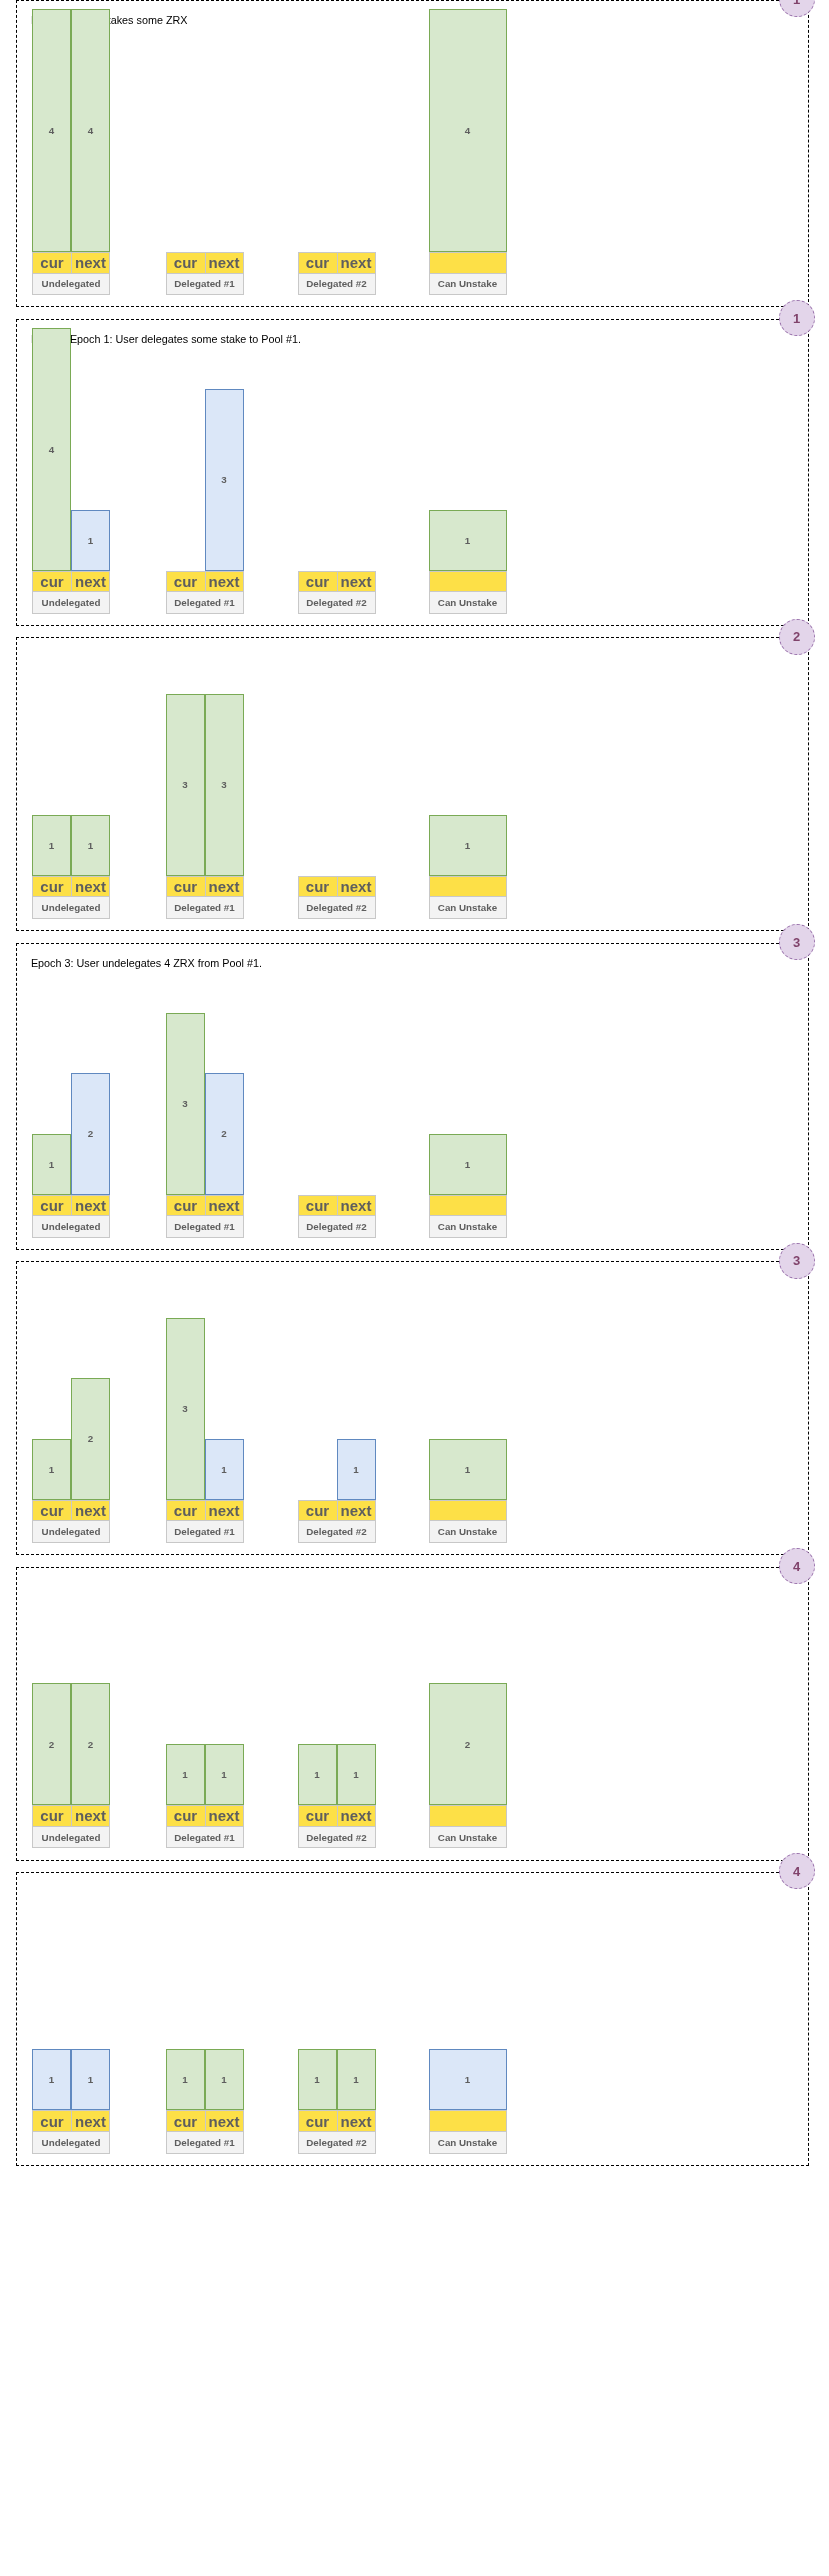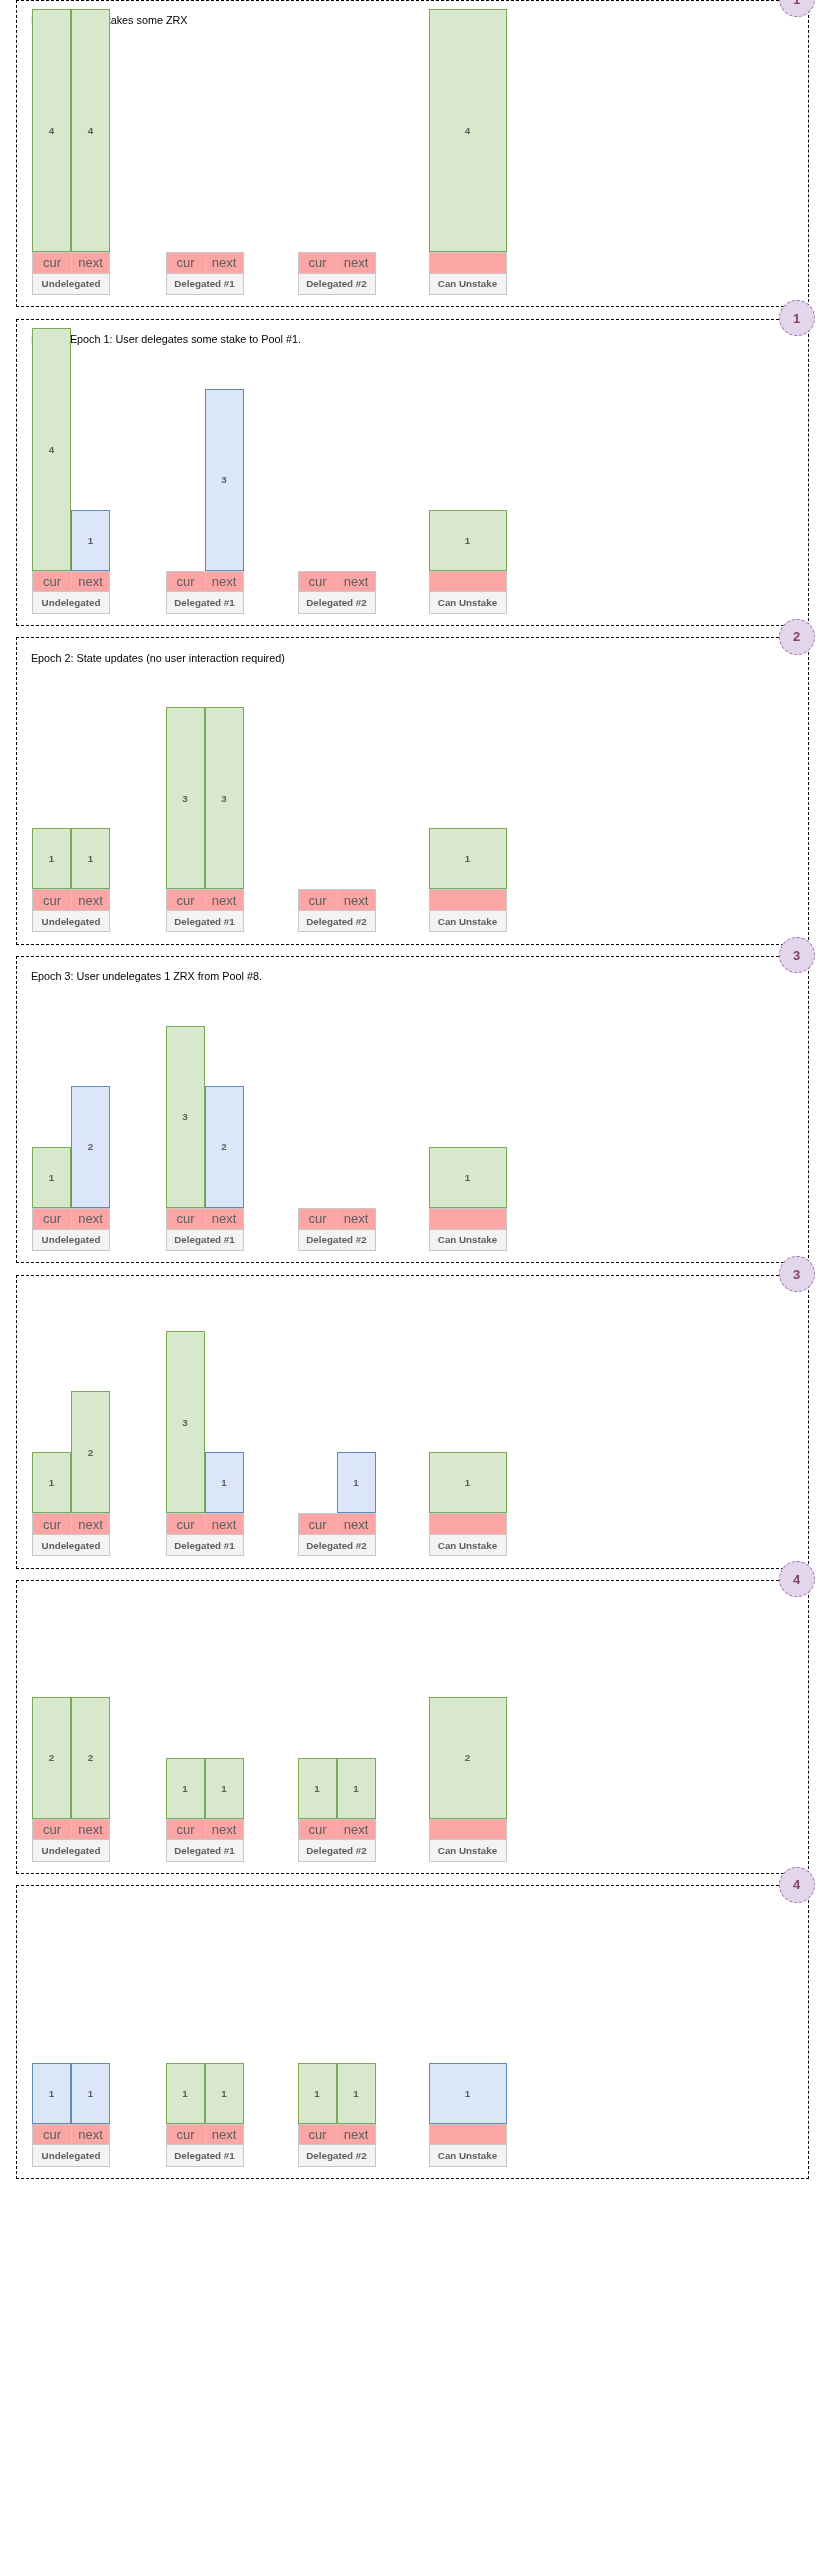--- a/index.html
+++ b/index.html
@@ -120,23 +120,24 @@
     border: 0.5px solid #c8c8c8;
     background: #f3f3f3;
     height: 21.6px;
   }
   .head-cell {
     flex: 1 1 50%;
     box-sizing: border-box;
     display: flex;
     align-items: center;
     justify-content: center;
-    font-size: 13px;
+    font-size: 15px;
     color: #5e5e5e;
-    background: #fca5a5;
+    background: #fde047;
+    font-weight: bold;
   }
   .head-cell + .head-cell {
     border-left: 0.5px solid #c8c8c8;
   }
   .head-row.blank .head-cell {
     color: transparent;
   }
 
   
   .cat-row {
@@ -273,21 +274,20 @@
             <div class="cat-row">
               <span class="cat-label">Can Unstake</span>
             </div>
           </div>
         </div>
       </div>
     </div>
     <div class="panel-wrap">
       <div class="panel">
         <div class="epoch-badge">2</div>
-        <div class="panel-title">Epoch 2: State updates (no user interaction required)</div>
         <div class="chart" style="height: 258px; position: relative;">
           <div class="group" style="position: absolute; left: 15.5px; bottom: 0px; width: 78px;">
             <div class="bars" style="height: 214px;">
               <div class="bar green" style="width: 39px; height: 61px;">1</div>
               <div class="bar green" style="width: 39px; height: 61px;">1</div>
             </div>
             <div class="head-row">
               <div class="head-cell">cur</div>
               <div class="head-cell">next</div>
             </div>
@@ -331,21 +331,21 @@
             <div class="cat-row">
               <span class="cat-label">Can Unstake</span>
             </div>
           </div>
         </div>
       </div>
     </div>
     <div class="panel-wrap">
       <div class="panel">
         <div class="epoch-badge">3</div>
-        <div class="panel-title">Epoch 3: User undelegates 1 ZRX from Pool #8.</div>
+        <div class="panel-title">Epoch 3: User undelegates 4 ZRX from Pool #1.</div>
         <div class="chart" style="height: 258px; position: relative;">
           <div class="group" style="position: absolute; left: 15.5px; bottom: 0px; width: 78px;">
             <div class="bars" style="height: 214px;">
               <div class="bar green" style="width: 39px; height: 61px;">1</div>
               <div class="bar blue" style="width: 39px; height: 122px;">2</div>
             </div>
             <div class="head-row">
               <div class="head-cell">cur</div>
               <div class="head-cell">next</div>
             </div>

